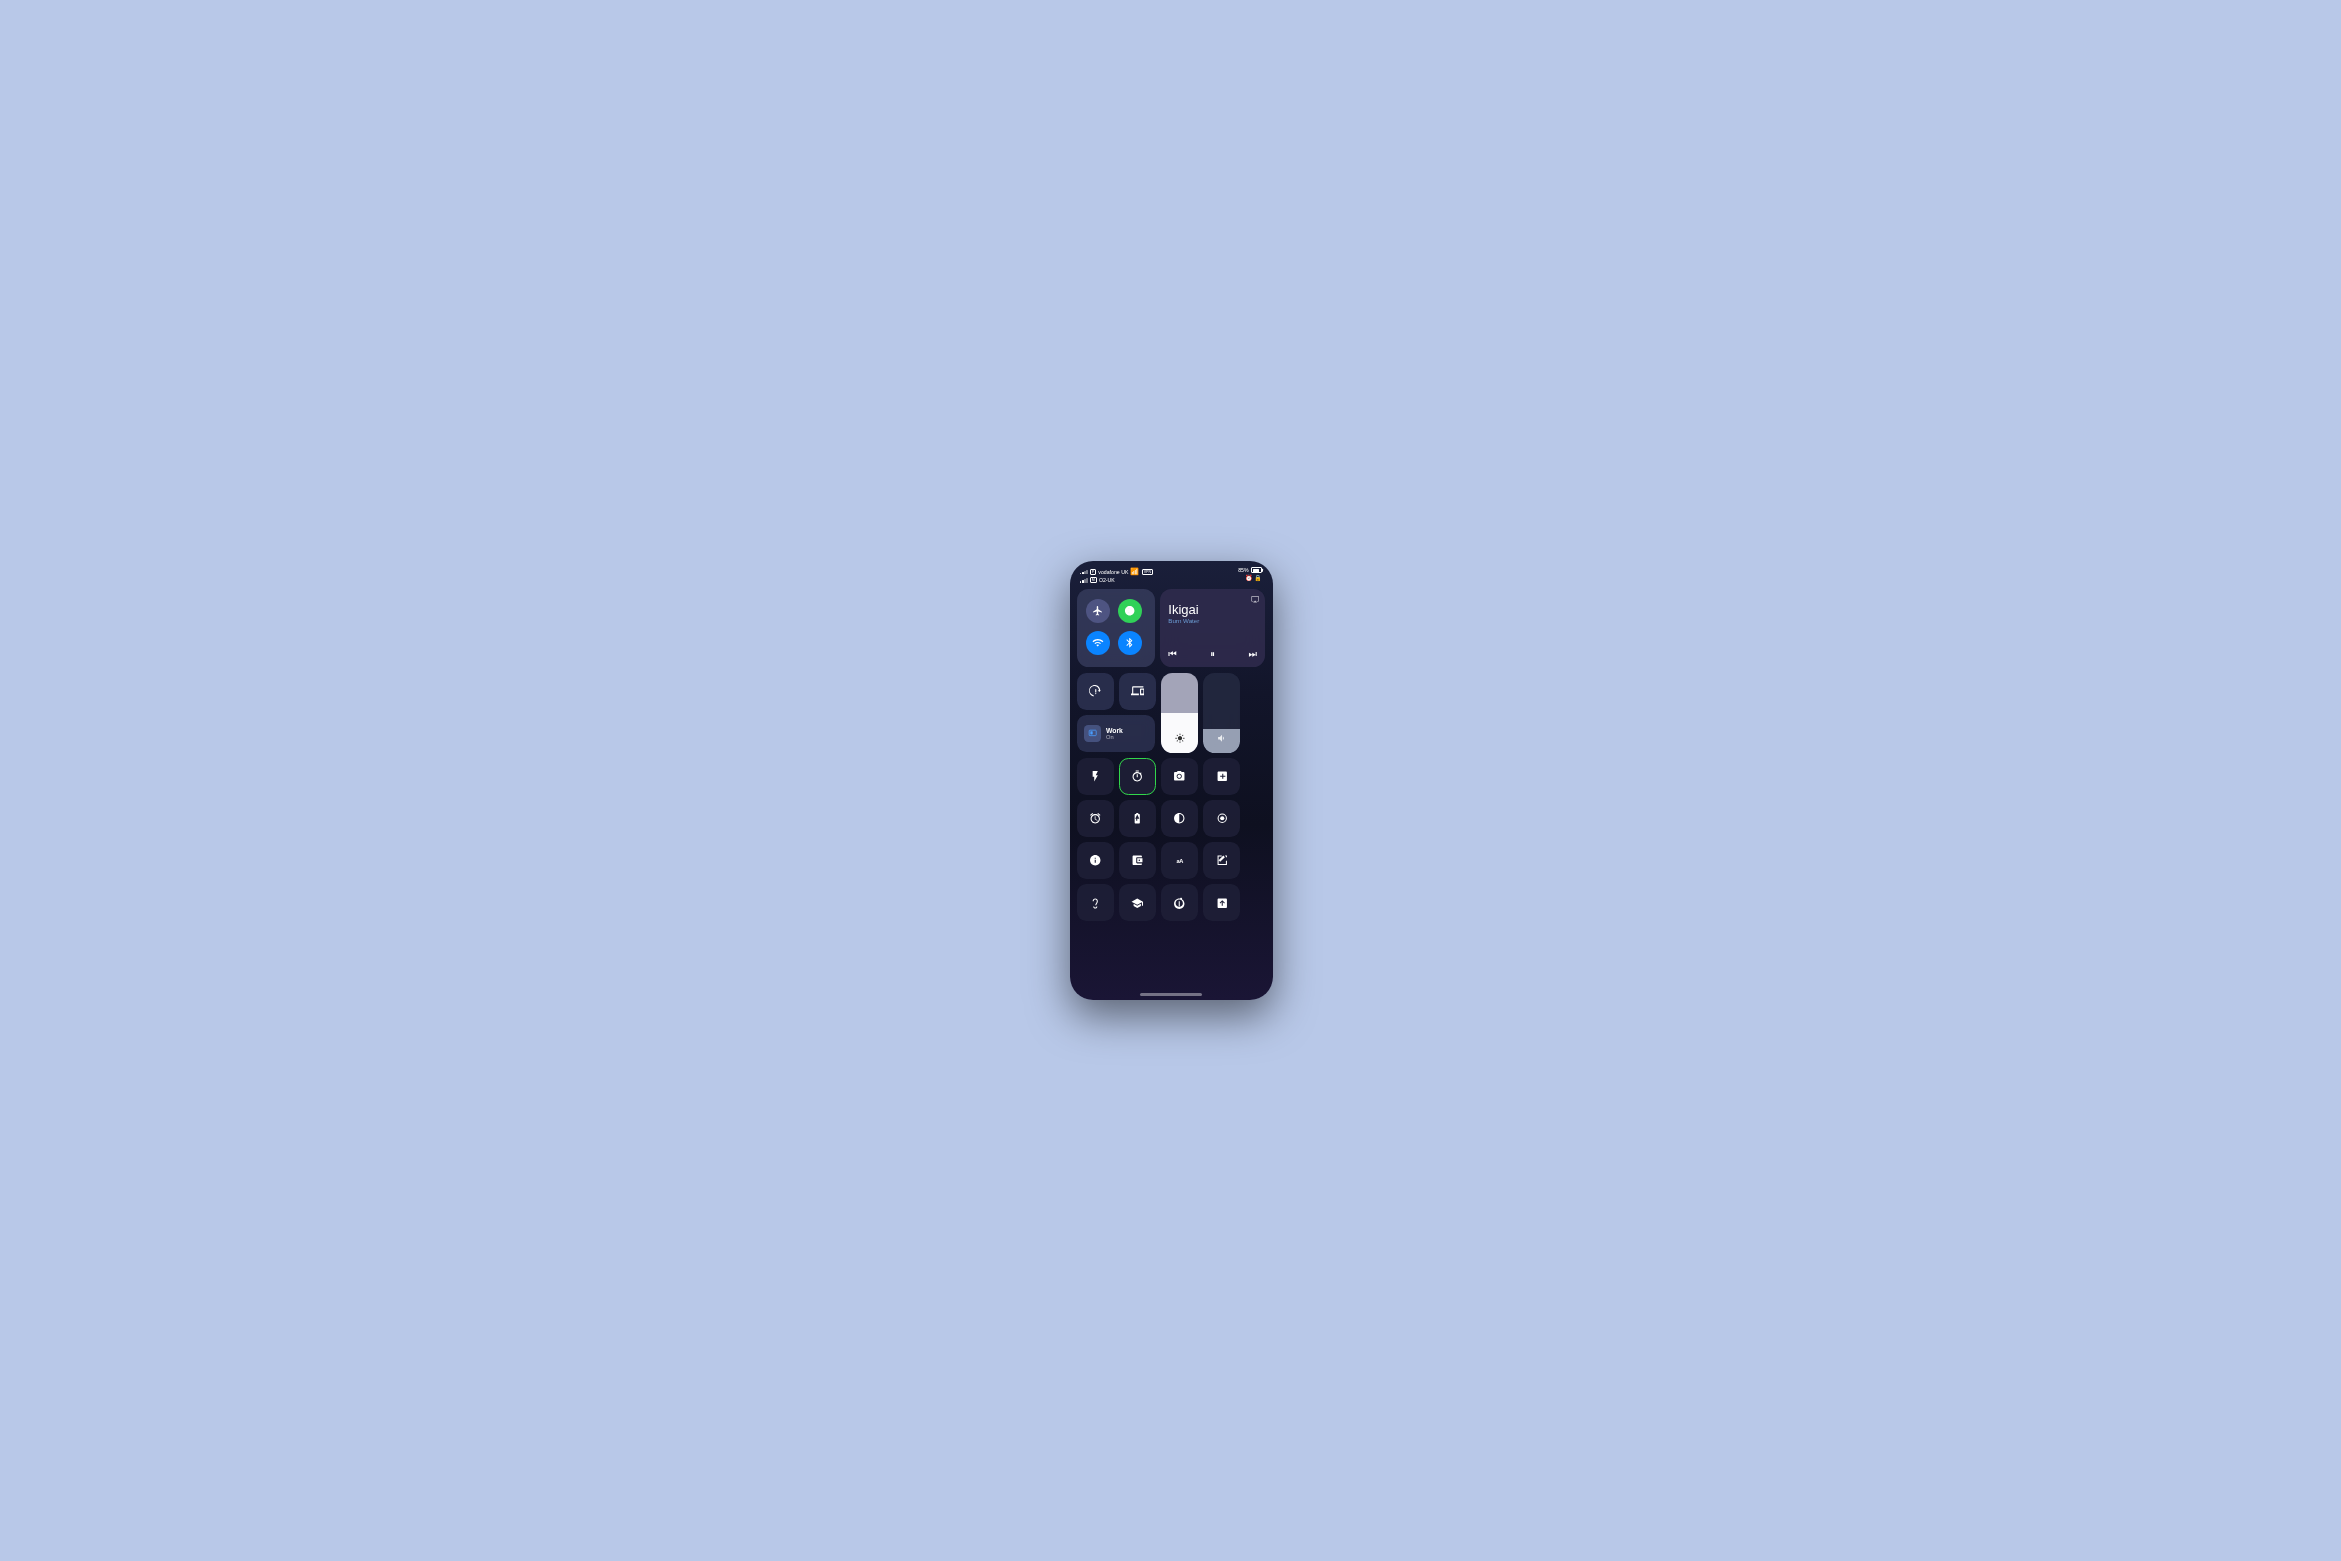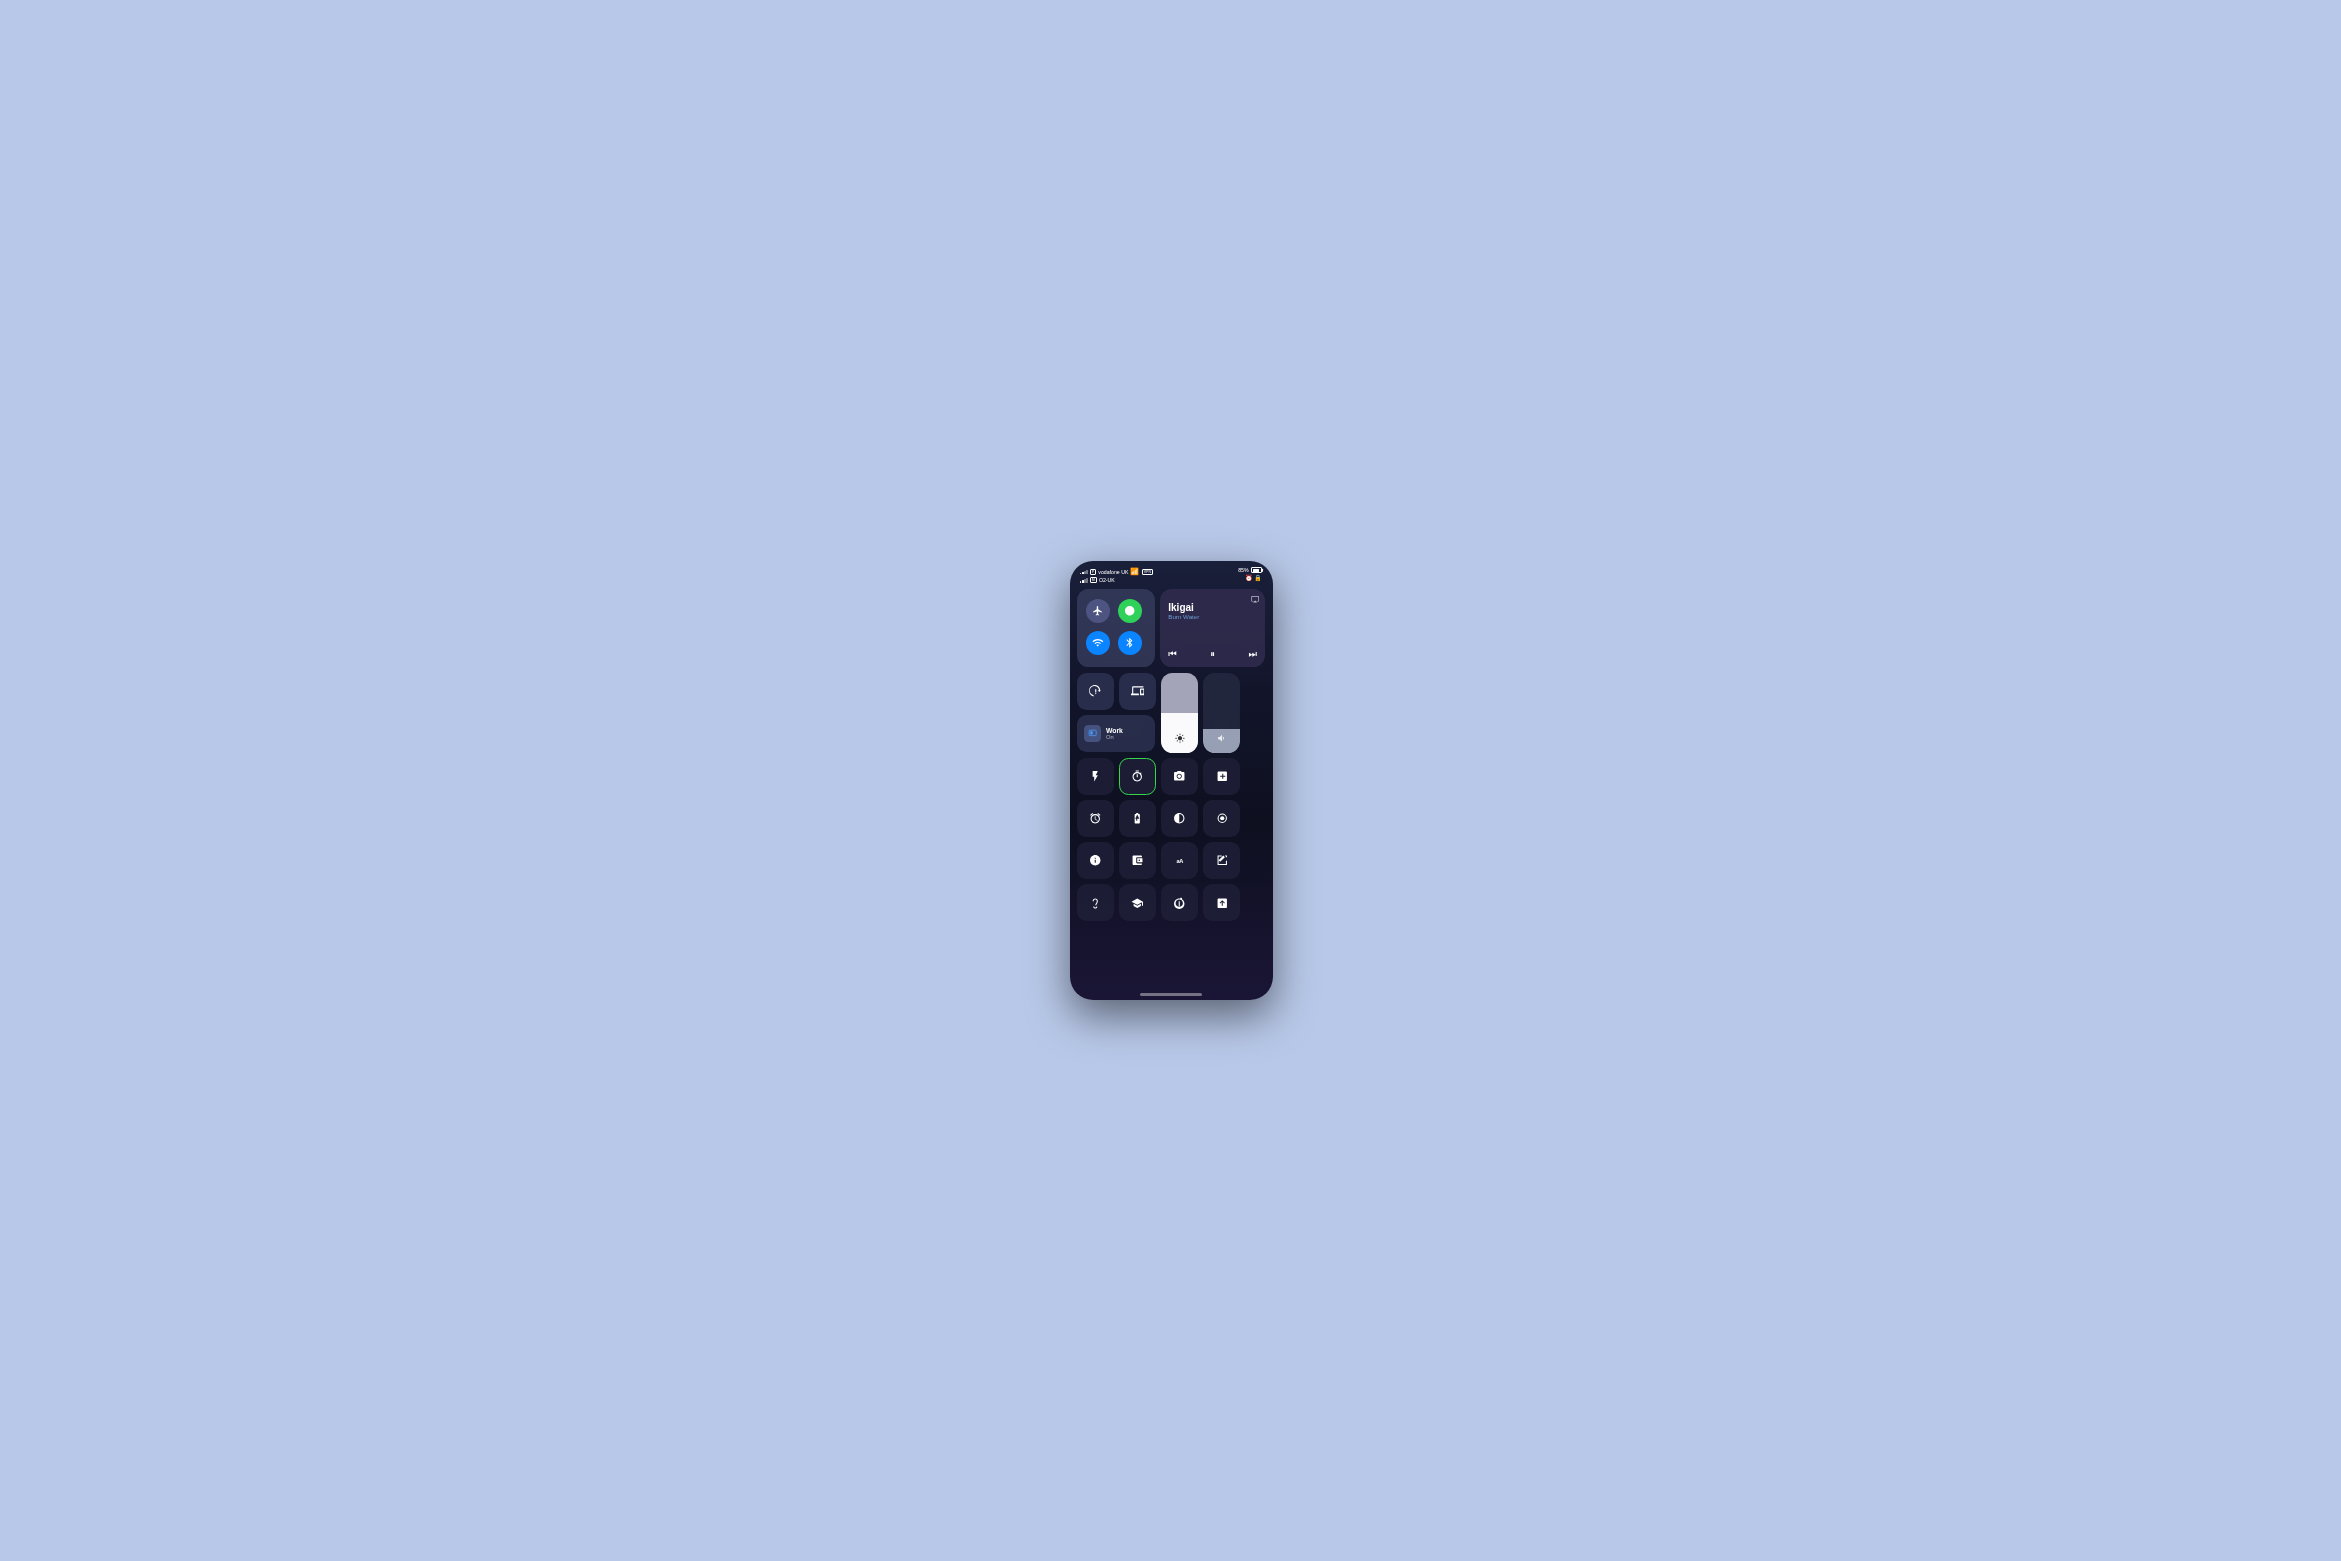--- a/index.html
+++ b/index.html
@@ -177,22 +177,22 @@
       right: 6.2px;
       font-size: 7.3px;
       color: rgba(255,255,255,0.7);
     }
 
     .music-info {
       margin-top: 5.2px;
     }
 
     .music-title {
-      font-size: 10px;
-      font-weight: 700;
+      font-size: 13px;
+      font-weight: 400;
       color: white;
     }
 
     .music-subtitle {
       font-size: 6.2px;
       color: #6b9bd2;
     }
 
     .music-controls {
       display: flex;

